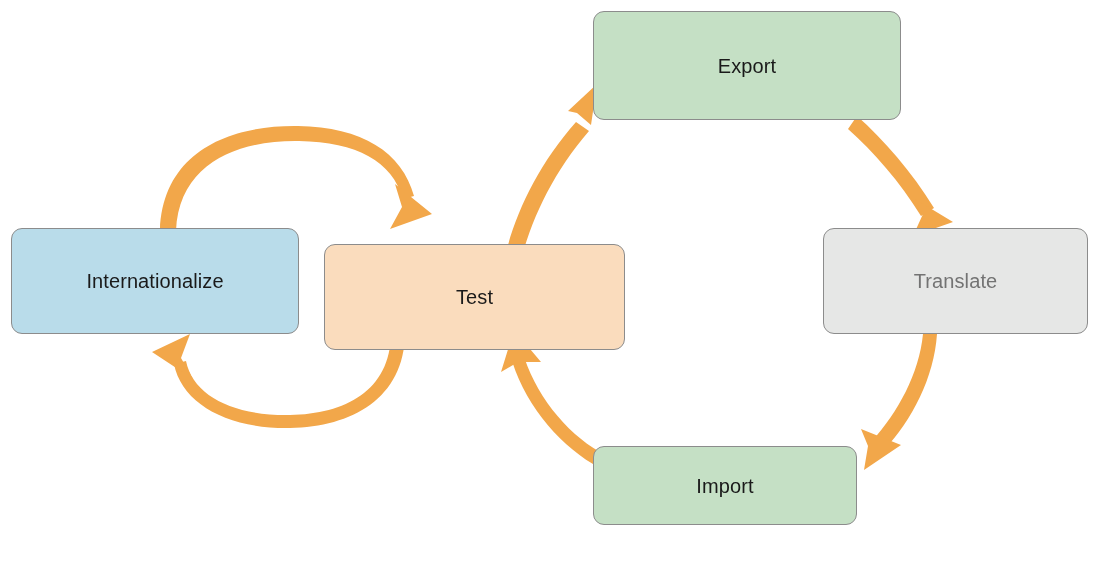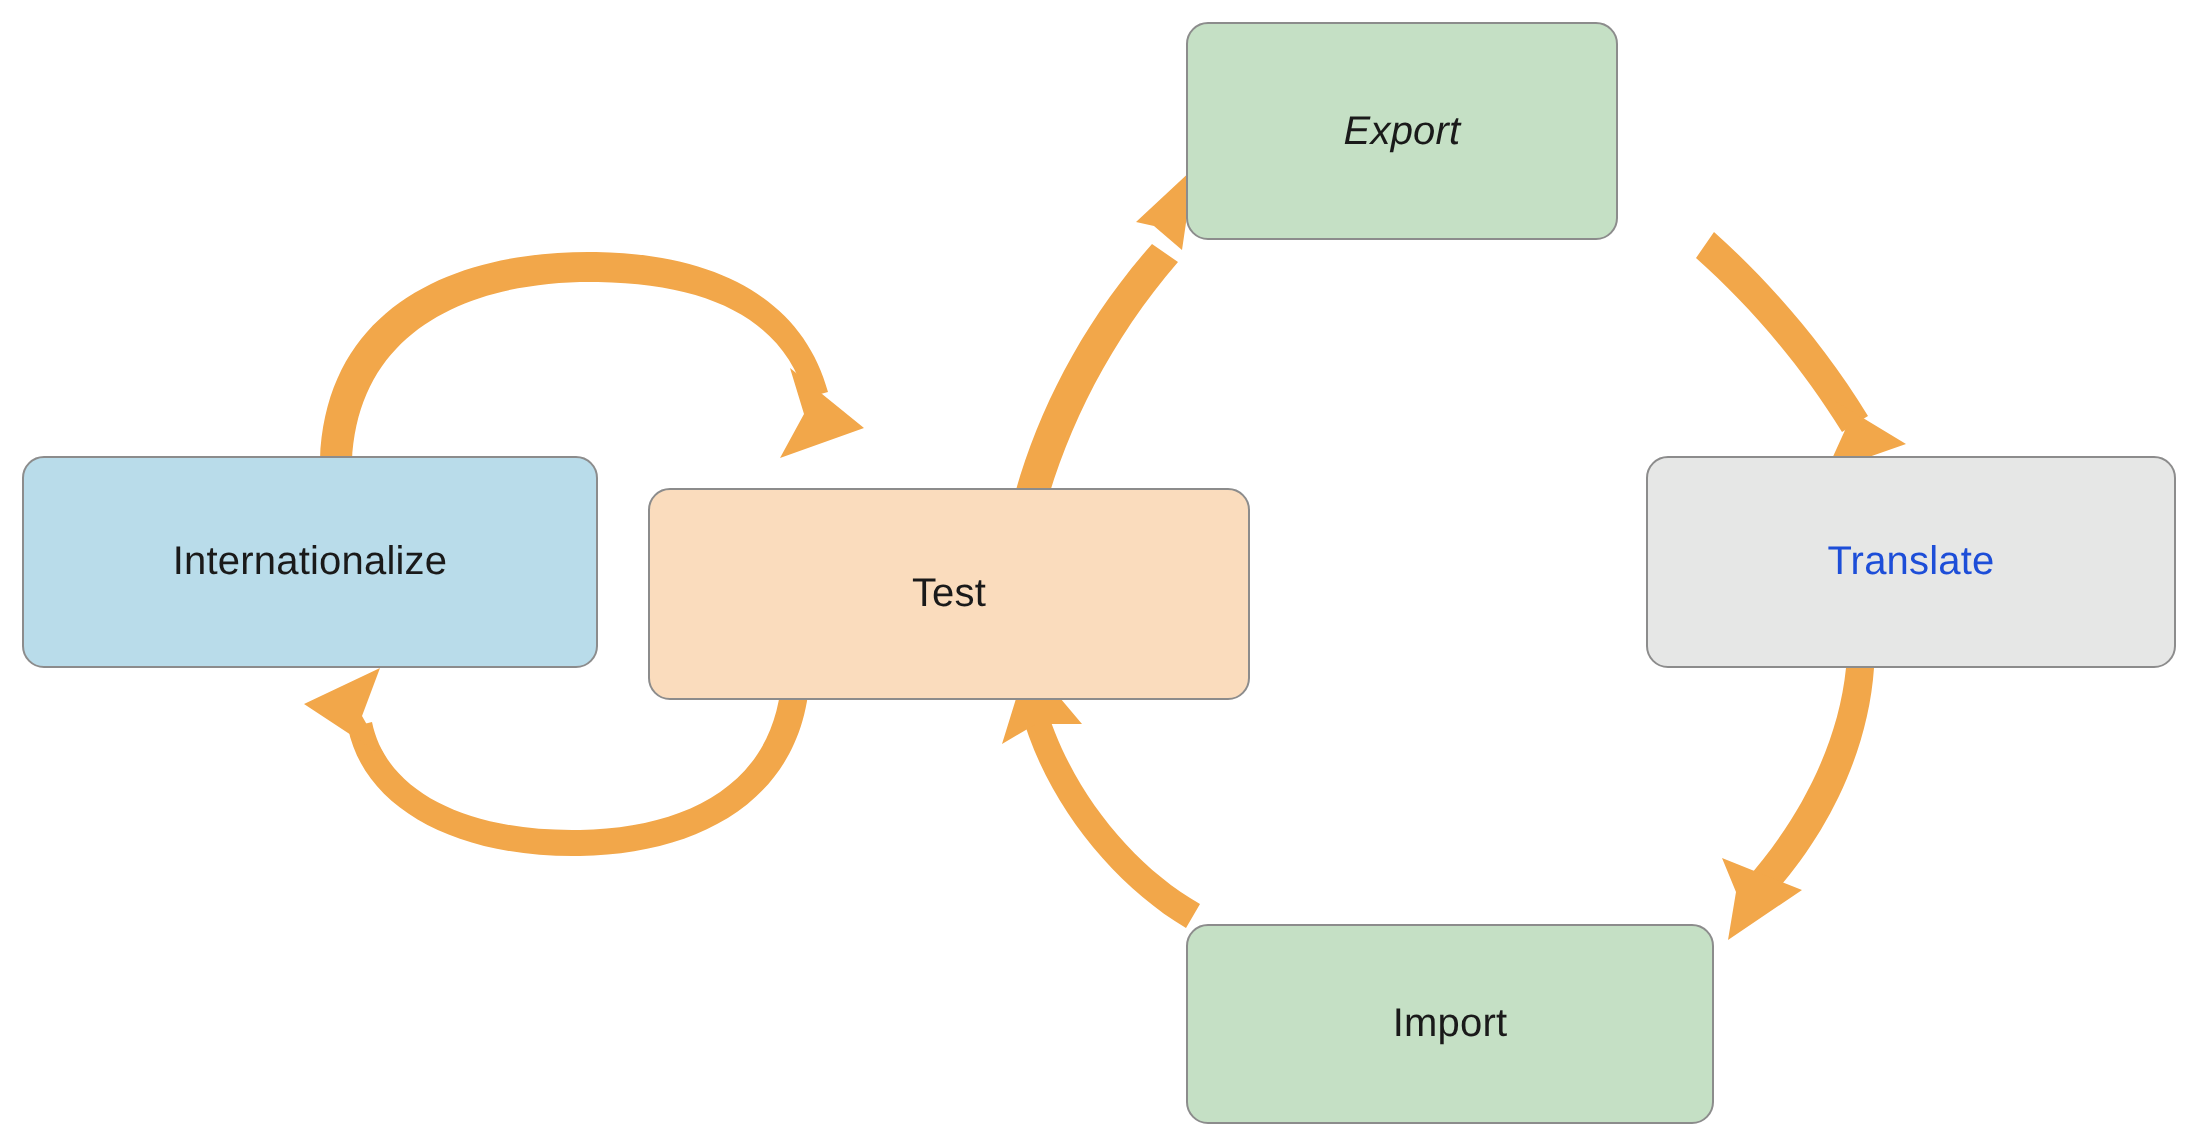--- a/index.html
+++ b/index.html
@@ -36,42 +36,41 @@
   }
   .node-label {
     font-size: 20px;
     line-height: 1;
     letter-spacing: 0.1px;
     color: #1a1a1a;
     white-space: nowrap;
     user-select: none;
   }
   .node.muted .node-label {
-    color: #1d4ed8;
+    color: #737373;
   }
   
   .n-internationalize {
     left: 11px;  top: 228px;  width: 288px;  height: 106px;
     background: #b9dcea;
   }
   .n-test {
     left: 324px; top: 244px;  width: 301px;  height: 106px;
     background: #fadcbd;
   }
   .n-export {
-    left: 593px; top: 11px;   width: 216px;  height: 109px;
+    left: 593px; top: 11px;   width: 308px;  height: 109px;
     background: #c5e0c5;
-    font-style: italic;
   }
   .n-translate {
     left: 823px; top: 228px;  width: 265px;  height: 106px;
     background: #e6e7e6;
   }
   .n-import {
-    left: 593px; top: 462px;  width: 264px;  height: 100px;
+    left: 593px; top: 446px;  width: 264px;  height: 79px;
     background: #c5e0c5;
   }
 </style>
 </head>
 <body>
 
 <div id="canvas">
 
   <svg id="arrow-layer" viewBox="0 0 1098 564" width="1098" height="564" xmlns="http://www.w3.org/2000/svg">
 

